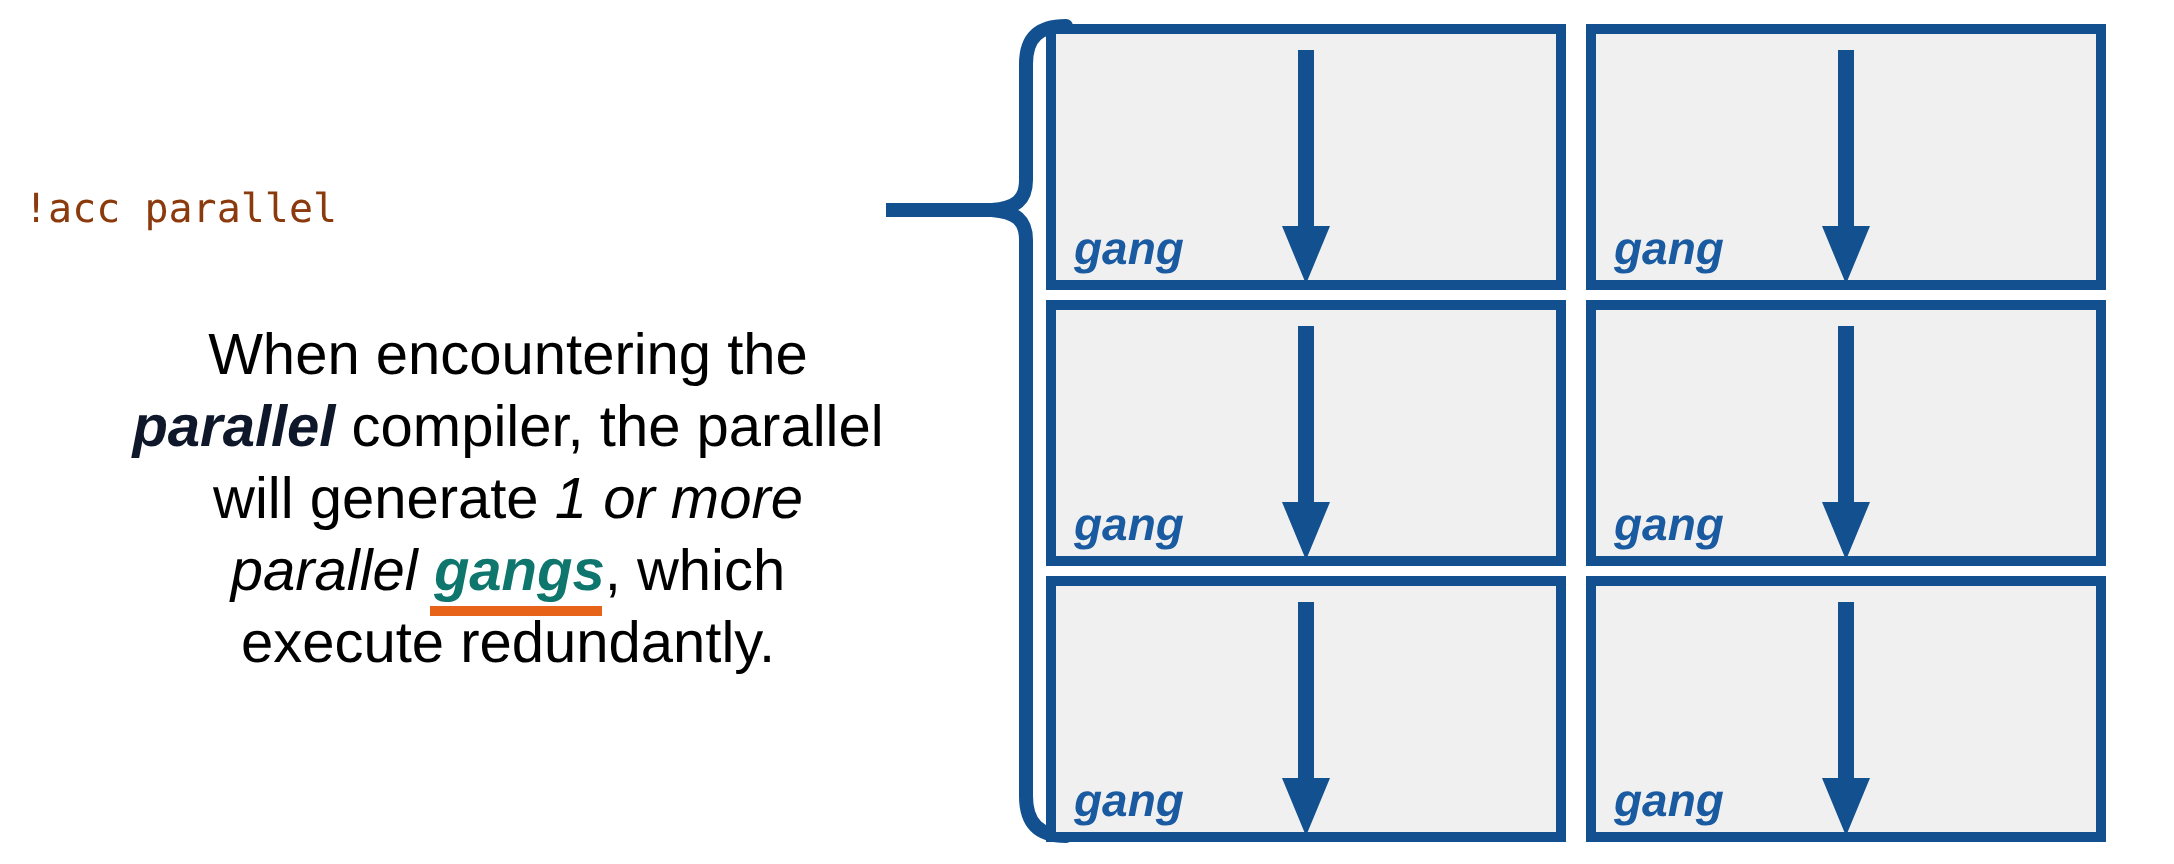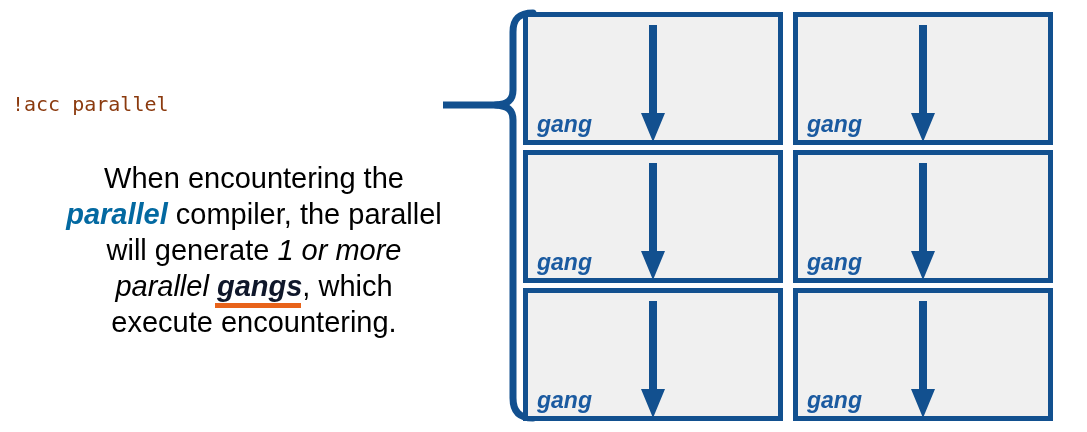--- a/index.html
+++ b/index.html
@@ -37,30 +37,30 @@
     left: 64px;
     top: 160px;
     width: 380px;
     text-align: center;
     font-family: "Liberation Sans", sans-serif;
     font-size: 29px;
     line-height: 36px;
     color: #000000;
   }
   #description .kw-parallel {
-    color: #0369a1;
+    color: #0f172a;
     font-weight: bold;
     font-style: italic;
     margin-top: 38px;
   }
   #description .em-phrase {
     font-style: italic;
   }
   #description .kw-gangs {
-    color: #0f172a;
+    color: #0f766e;
     font-weight: bold;
     font-style: italic;
     position: relative;
     display: inline-block;
   }
   #description .kw-gangs::after {
     content: "";
     position: absolute;
     left: -2px;
     right: 1px;
@@ -128,21 +128,21 @@
 
 <div id="slide">
 
   <div id="code-line">!acc parallel</div>
 
   <div id="description">
     <span>When encountering the </span><span class="kw-parallel">parallel</span><span> compiler, the</span>
     <span>parallel will generate</span>
     <span class="em-phrase">1 or more parallel</span>
     <span class="kw-gangs">gangs</span><span>, which execute</span>
-    <span>encountering.</span>
+    <span>redundantly.</span>
   </div>
 
   <div id="brace">
     <svg width="100" height="432" viewBox="0 0 100 432">
       <path d="M 93 13
                C 80 13, 73 18, 73 32
                L 73 90
                C 73 100, 68 104, 56 105
                C 68 106, 73 110, 73 120
                L 73 398

